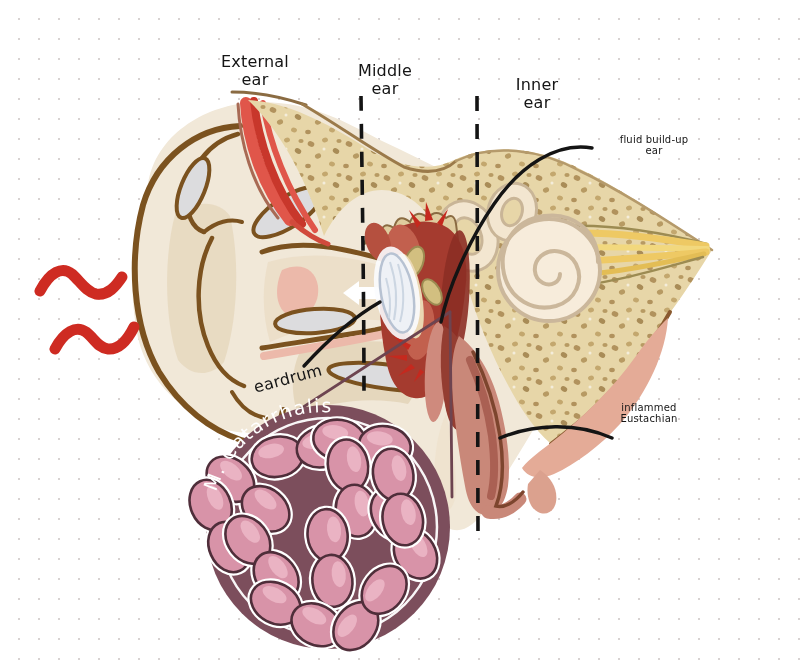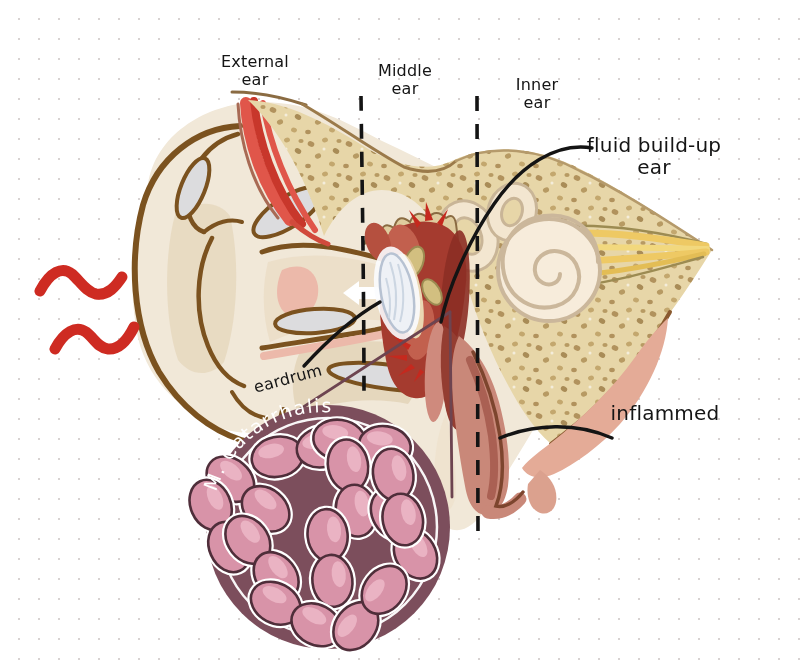--- a/index.html
+++ b/index.html
@@ -4,21 +4,21 @@
 <style>
   html,body{margin:0;padding:0;background:#fff;}
   .canvas{position:relative;width:800px;height:671px;overflow:hidden;
     background-color:#ffffff;
     background-image:radial-gradient(circle,#d8d3d2 1.3px,rgba(0,0,0,0) 1.5px);
     background-size:20px 20px;background-position:9px 9px;
     font-family:"DejaVu Sans",sans-serif;}
   svg{position:absolute;left:0;top:0;}
   .lbl{position:absolute;color:#151515;text-align:center;
     font-family:"DejaVu Sans",sans-serif;font-size:16px;line-height:1.12;letter-spacing:.2px;}
-  .lbl.small{font-size:20px;}
+  .lbl.small{font-size:10px;}
   .rot{transform:rotate(-15deg);}
   .cellw{fill:none;stroke:#ffffff;stroke-width:7;}
   .cell{fill:#d893a8;stroke:#4f2e3a;stroke-width:2.6;}
   .cellh{fill:#eab3c3;stroke:none;}
   .ptr{fill:none;stroke:#141414;stroke-width:3.4;stroke-linecap:round;}
   .dash{fill:none;stroke:#141414;stroke-width:3.6;stroke-dasharray:15 13;stroke-linecap:butt;}
   .inset-label{font-family:"DejaVu Sans",sans-serif;font-size:19px;fill:#ffffff;letter-spacing:1.5px;}
 </style>
 </head>
 <body>
@@ -302,31 +302,32 @@
   <g fill="none" stroke-width="11" stroke-linecap="round">
     <path d="M 40,291 C 50,272 62,266 72,274 C 80,281 86,292 96,294 C 108,296 116,286 122,277" stroke="#ce2b22"></path>
     <path d="M 55,349 C 64,332 76,325 86,332 C 94,338 98,348 108,349 C 120,350 128,339 134,327" stroke="#ce2b22"></path>
   </g>
 </svg>
 
 <div class="lbl" style="left:185px;top:53px;width:140px">
   <div>External</div>
       <div>ear</div>
 </div>
-<div class="lbl" style="left:350px;top:62px;width:110px">
+<div class="lbl" style="left:330px;top:62px;width:110px">
   <div>Middle</div>
       <div>ear</div>
 </div>
 <div class="lbl" style="left:482px;top:76px;width:110px">
   <div>Inner</div>
       <div>ear</div>
 </div>
 <div class="lbl small" style="left:578px;top:134px;width:152px">
   <div>fluid build-up</div>
       <div>ear</div>
 </div>
 <div class="lbl rot" style="left:238px;top:370px;width:100px">
   <div>eardrum</div>
 </div>
-<div class="lbl small" style="left:599px;top:402px;width:132px">
+<div class="lbl small" style="left:583px;top:402px;width:132px">
   <div>inflammed</div>
+      <div>Eustachian</div>
 </div>
 </div>
 
 </body></html>

